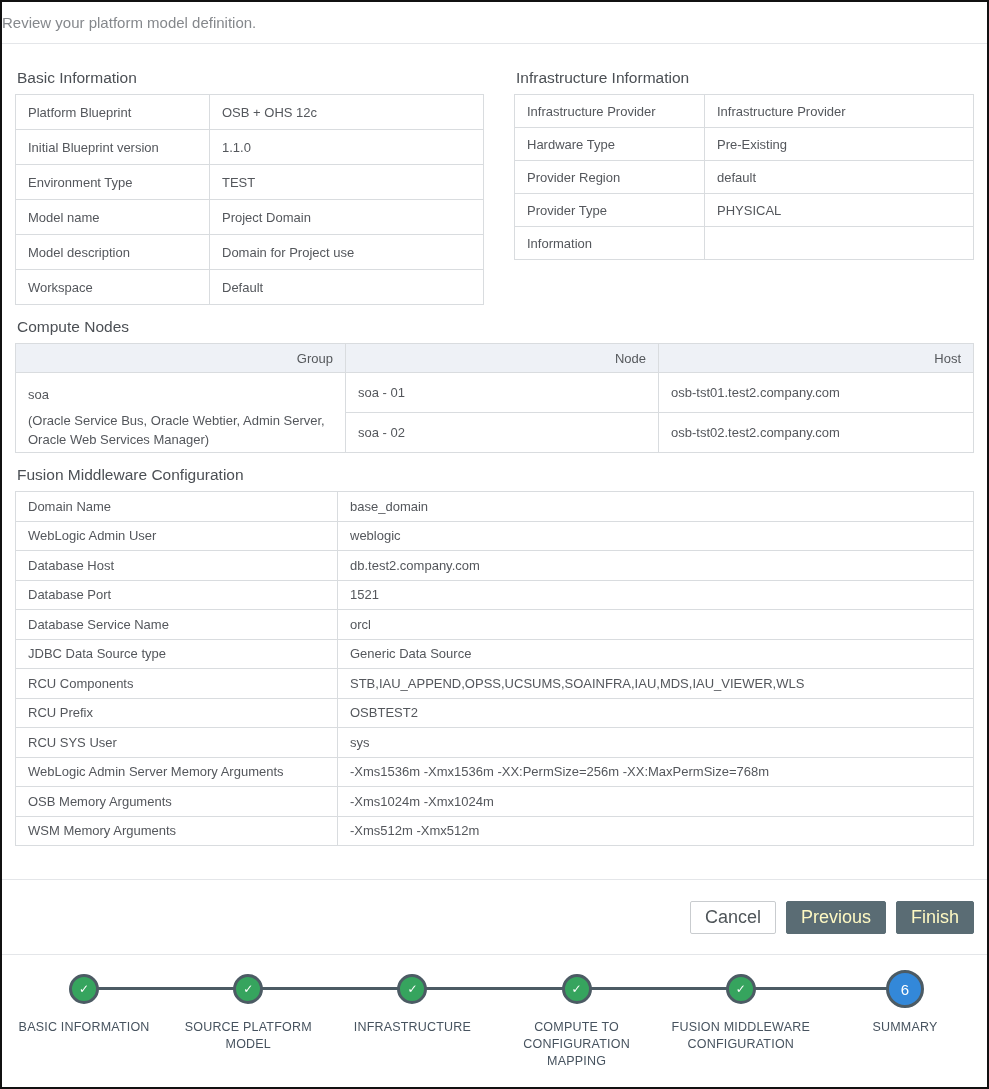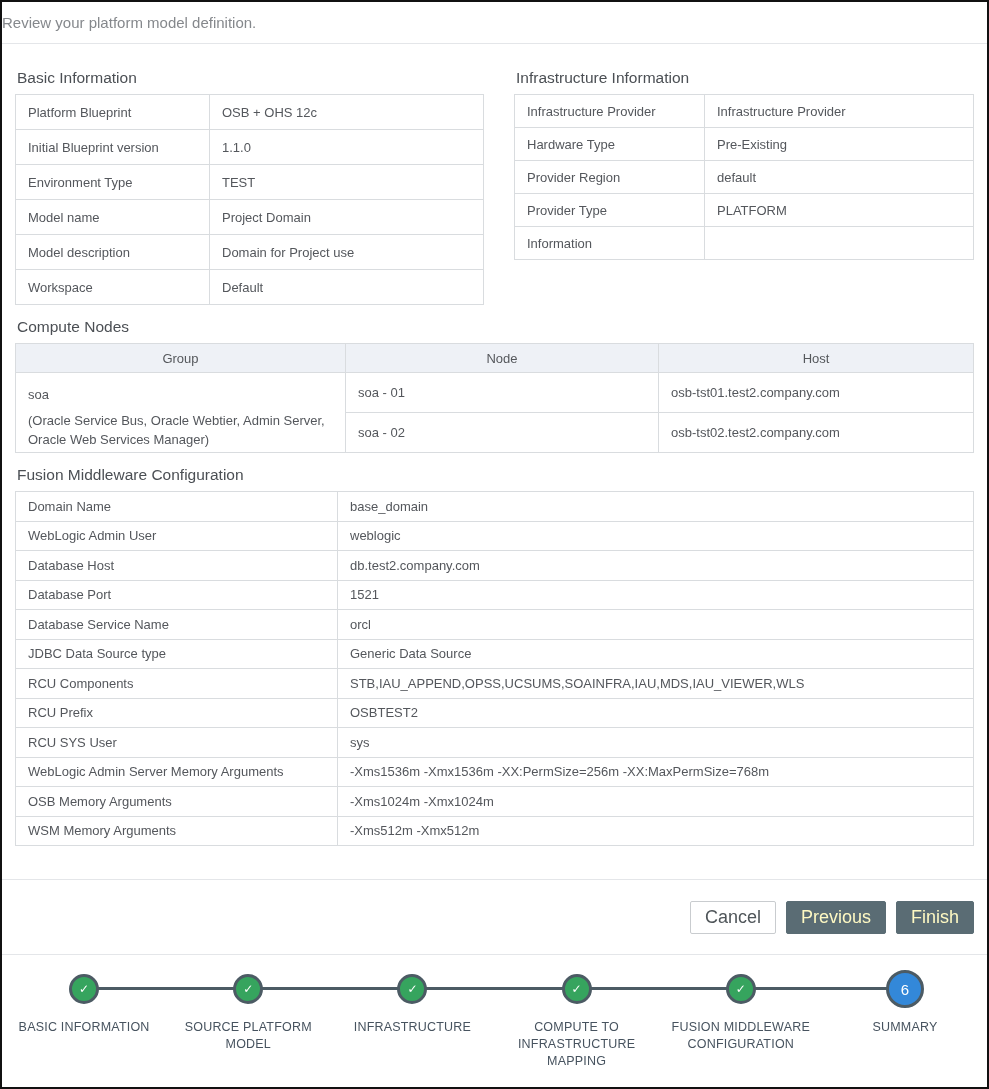--- a/index.html
+++ b/index.html
@@ -34,21 +34,21 @@
   table, td, th{border:1px solid var(--table-border);}
   td,th{font-size:13px;color:var(--text-primary);padding:0 12px;overflow:hidden;white-space:nowrap;}
   .kv-basic td{height:35px;}
   .kv-infra td{height:33px;}
   .kv-fmw td{height:29.5px;}
   .kv-basic td.lbl{width:194px;}
   .kv-infra td.lbl{width:190px;}
   .kv-fmw td.lbl{width:322px;}
   .sec{margin-top:13px;}
   .compute-table th{
-    height:29px;background:var(--table-header-bg);font-weight:400;text-align:center;color:#55585c;
+    height:29px;background:var(--table-header-bg);font-weight:400;text-align:right;color:#55585c;
   }
   .compute-table td{height:40px;}
   .compute-table .col-group{width:330px;}
   .compute-table .col-node{width:313px;}
   .compute-table td.group-cell{vertical-align:top;padding-top:14px;white-space:normal;}
   .group-desc{margin-top:10px;line-height:1.45;}
   .footer{
     margin-top:33px;border-top:1px solid #e4e6e9;
     padding:21px 13px 20px 13px;display:flex;justify-content:flex-end;gap:10px;
   }
@@ -139,21 +139,21 @@
           <tr>
             <td class="lbl">Hardware Type</td>
             <td>Pre-Existing</td>
           </tr>
           <tr>
             <td class="lbl">Provider Region</td>
             <td>default</td>
           </tr>
           <tr>
             <td class="lbl">Provider Type</td>
-            <td>PLATFORM</td>
+            <td>PHYSICAL</td>
           </tr>
           <tr>
             <td class="lbl">Information</td>
             <td></td>
           </tr>
         </tbody>
           </table>
       </div>
 
     </div>
@@ -269,21 +269,21 @@
         <div class="step-icon-wrap">
           <div class="dot dot-complete">✓</div>
         </div>
         <div class="step-label">INFRASTRUCTURE</div>
       </div>
 
       <div class="step">
         <div class="step-icon-wrap">
           <div class="dot dot-complete">✓</div>
         </div>
-        <div class="step-label">COMPUTE TO INFRASTRUCTURE MAPPING</div>
+        <div class="step-label">COMPUTE TO CONFIGURATION MAPPING</div>
       </div>
 
       <div class="step">
         <div class="step-icon-wrap">
           <div class="dot dot-complete">✓</div>
         </div>
         <div class="step-label">FUSION MIDDLEWARE CONFIGURATION</div>
       </div>
 
       <div class="step">

